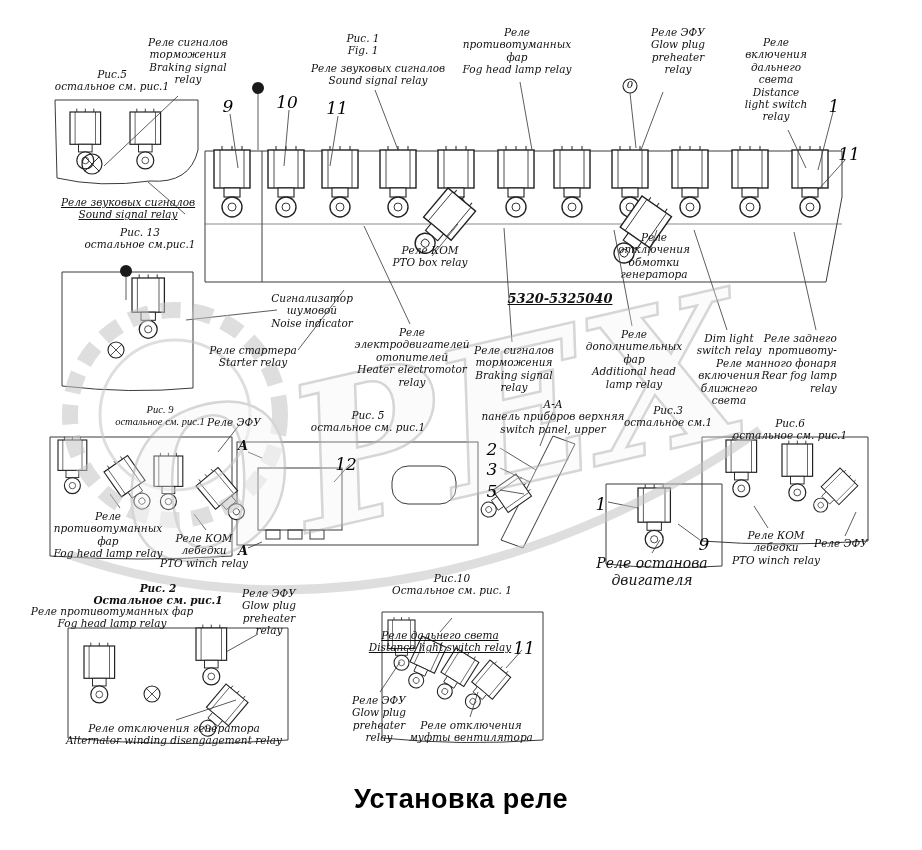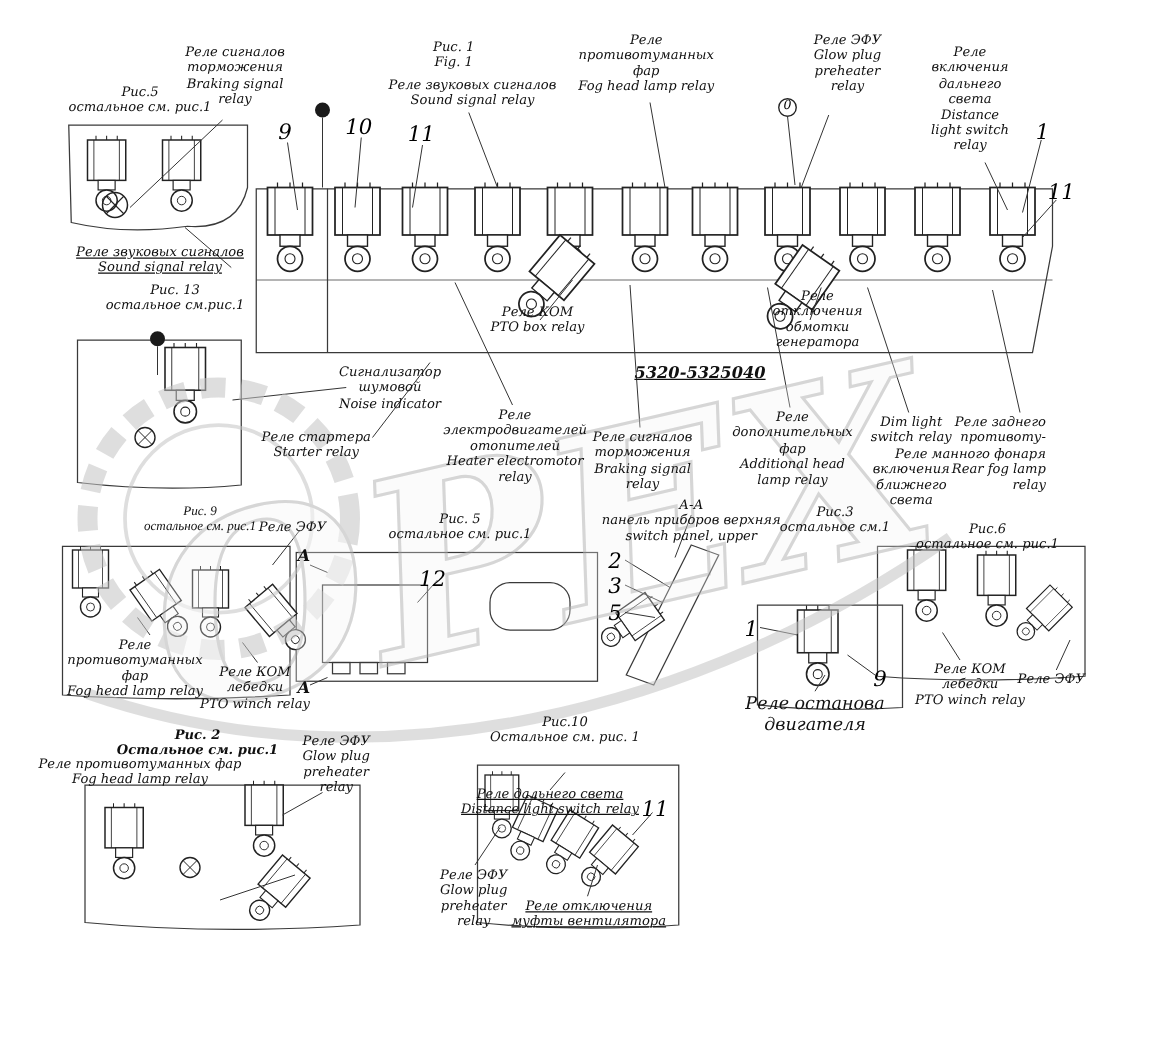--- a/index.html
+++ b/index.html
@@ -283,37 +283,40 @@
       <div class="lbl" style="left: 112px; top: 605px;">Реле противотуманных фар
 Fog head lamp relay</div>
       <div class="lbl" style="left: 269px; top: 587px;">Реле ЭФУ
 Glow plug
 preheater
 relay</div>
       <div class="lbl" style="left: 452px; top: 572px;">Рис.10
 Остальное см. рис. 1</div>
       <div class="lbl underline" style="left: 440px; top: 596px; margin-top: 33px;">Реле дальнего света
 Distance light switch relay</div>
+      <div class="lbl" style="left: 174px; top: 722px;">Реле отключения генератора
+Alternator winding disengagement relay</div>
       <div class="lbl" style="left: 379px; top: 694px;">Реле ЭФУ
 Glow plug
 preheater
 relay</div>
-      <div class="lbl" style="left: 471px; top: 719px; text-decoration: underline;">Реле отключения
+      <div class="lbl" style="left: 471px; top: 719px;">Реле отключения
 муфты вентилятора</div>
       <div class="lbl bold" style="left: 243px; top: 438px; font-size: 13px;">А</div>
       <div class="lbl bold" style="left: 243px; top: 543px; font-size: 13px;">А</div>
       <div class="num" style="left: 228px; top: 96px;">9</div>
       <div class="num" style="left: 287px; top: 92px;">10</div>
       <div class="num" style="left: 337px; top: 98px;">11</div>
       <div class="num" style="left: 834px; top: 96px;">1</div>
       <div class="num" style="left: 849px; top: 144px;">11</div>
       <div class="num" style="left: 346px; top: 454px;">12</div>
       <div class="num" style="left: 492px; top: 439px;">2</div>
       <div class="num" style="left: 492px; top: 459px;">3</div>
       <div class="num" style="left: 492px; top: 481px;">5</div>
       <div class="num" style="left: 601px; top: 494px;">1</div>
       <div class="num" style="left: 704px; top: 534px;">9</div>
       <div class="num" style="left: 524px; top: 638px;">11</div>
       <div class="num" style="left: 630px; top: 79px; font-size: 10px;">0</div>
     </div>
 
+<div class="title">Установка реле</div>
 
 </div>
 
 </body></html>

